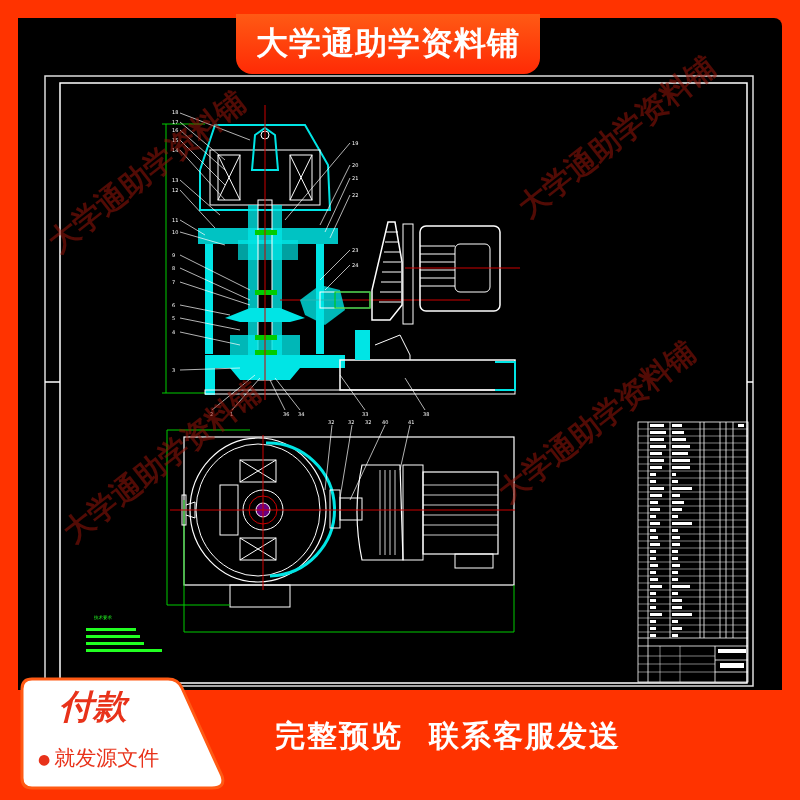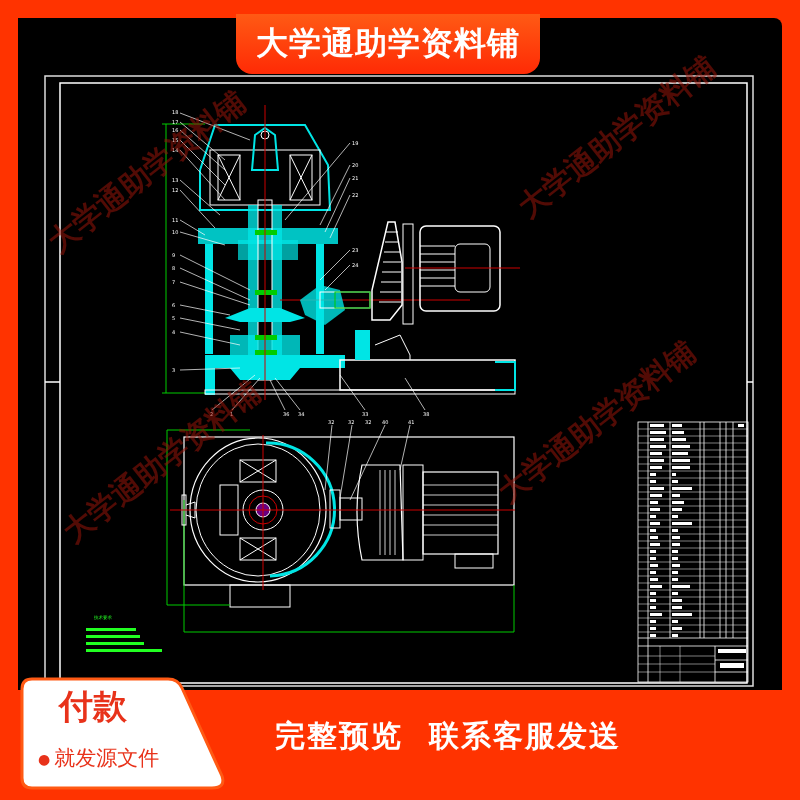--- a/index.html
+++ b/index.html
@@ -363,18 +363,18 @@
 </div>
 
 <div class="watermark" style="left:40px;top:230px;">大学通助学资料铺</div>
 <div class="watermark" style="left:510px;top:195px;">大学通助学资料铺</div>
 <div class="watermark" style="left:55px;top:520px;">大学通助学资料铺</div>
 <div class="watermark" style="left:490px;top:480px;">大学通助学资料铺</div>
 
 <svg class="pay-slant" style="left:18px;top:676px;width:210px;height:116px;" viewBox="0 0 210 116">
   <path d="M14,3 L150,3 Q160,3 164,12 L204,100 Q208,112 194,112 L14,112 Q4,112 4,102 L4,13 Q4,3 14,3 Z" fill="#fff" stroke="#ff5a14" stroke-width="3"></path>
 </svg>
-<div class="pay-title" style="left:18px;width:150px;">付款</div>
+<div class="pay-title" style="left:18px;width:150px;font-style:italic;">付款</div>
 <div class="pay-sub"><span class="dot">●</span><span>就发源文件</span></div>
 
 <div class="cta">
   <span>完整预览</span><span>联系客服发送</span>
 </div>
 
 </body></html>

